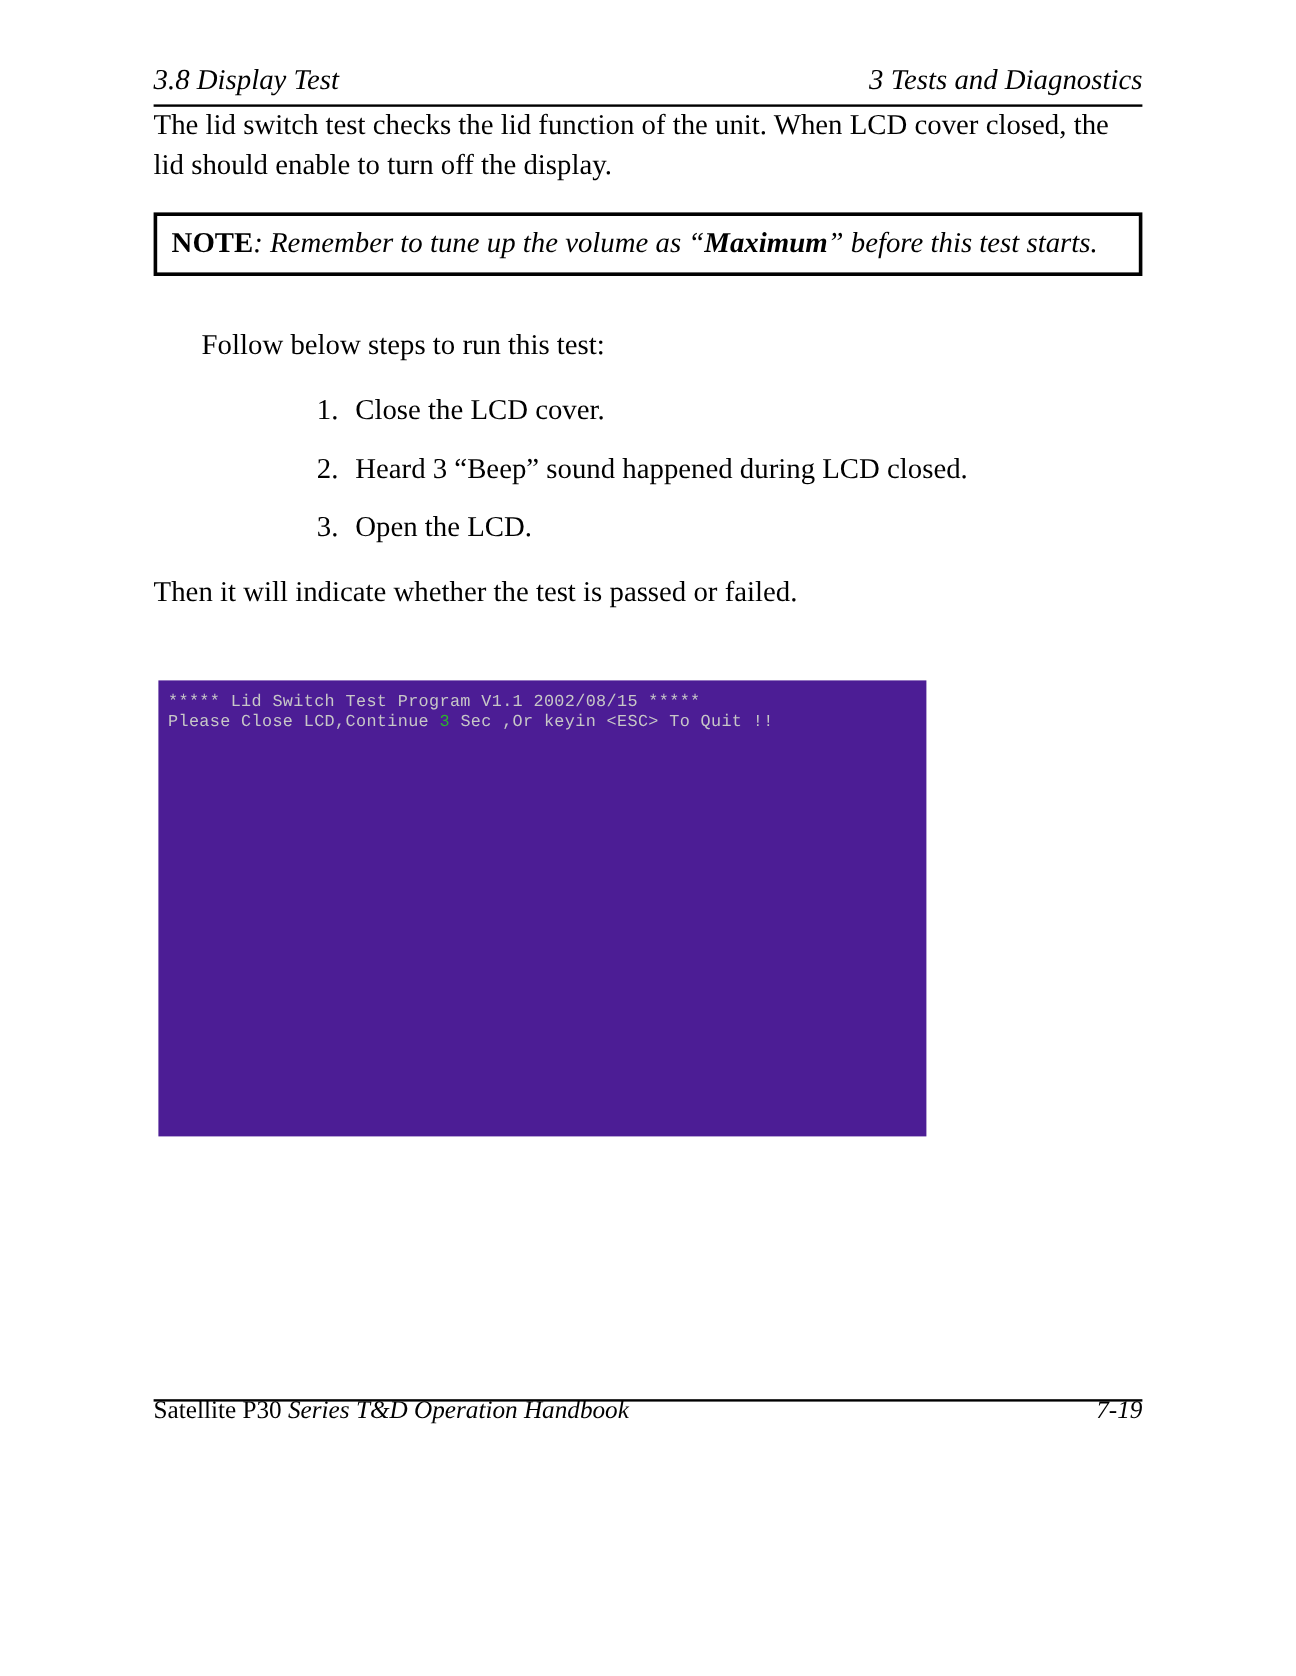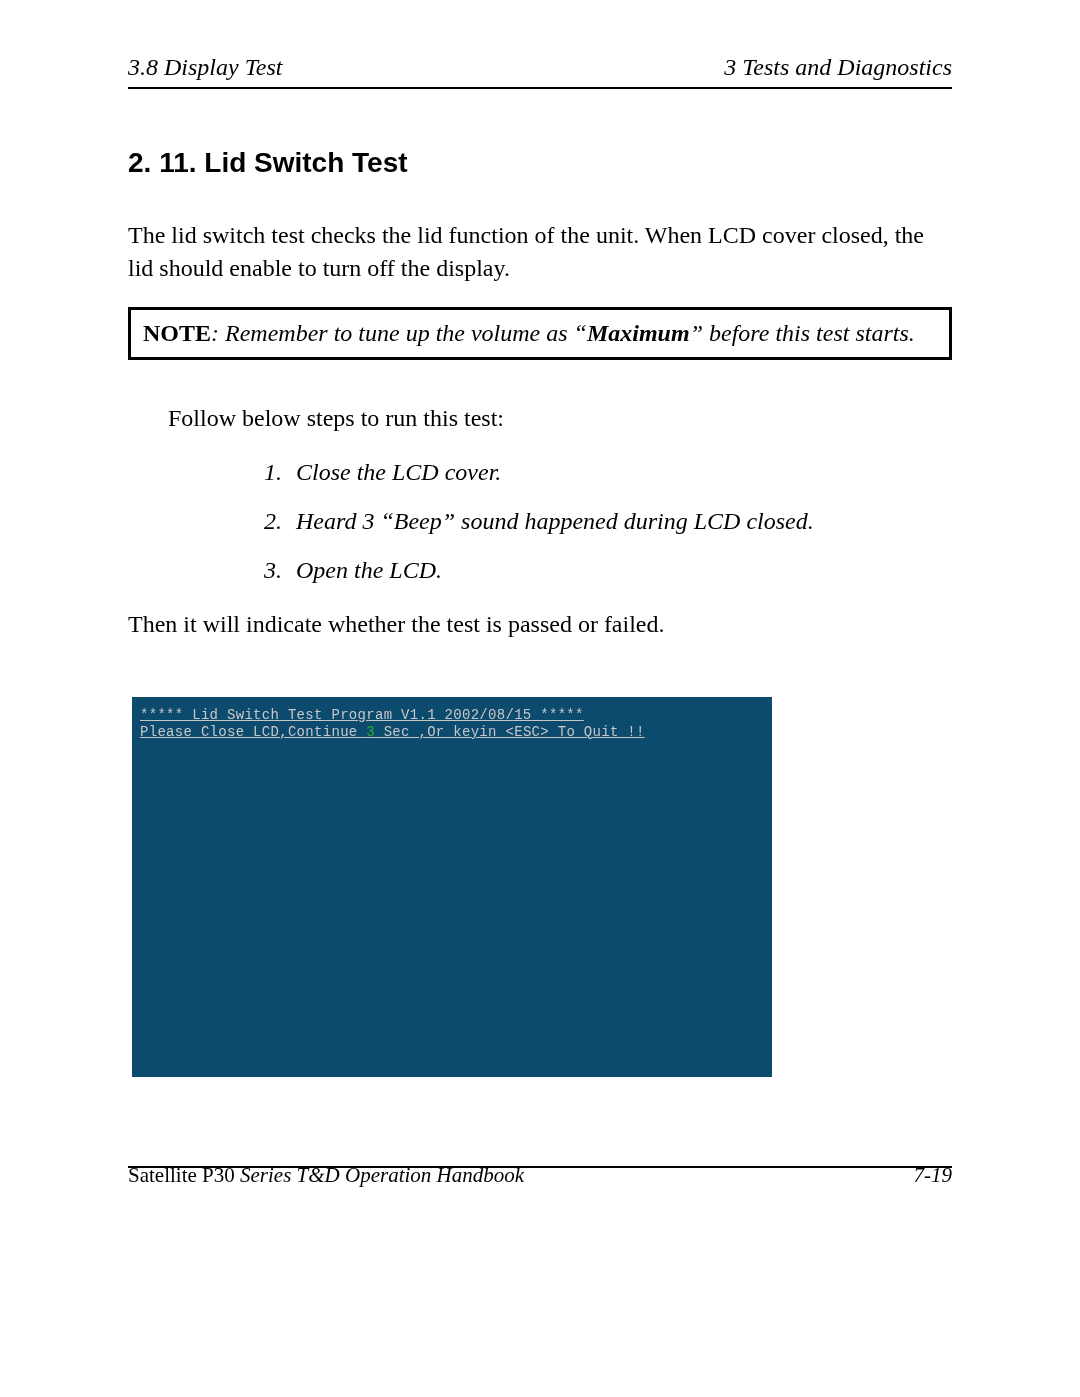--- a/index.html
+++ b/index.html
@@ -43,34 +43,33 @@
   }
   .note-box .lbl { font-weight: bold; }
   .note-box .txt { font-style: italic; }
   .note-box .max { font-style: italic; font-weight: bold; }
   .follow { margin-top: 42px; margin-left: 40px; }
   ol.steps {
     margin: 24px 0 24px 0;
     padding-left: 160px;
     font-size: 24px;
   }
-  ol.steps li { margin: 16px 0 22px 0; padding-left: 8px; font-style: italic; }
+  ol.steps li { margin: 16px 0 22px 0; padding-left: 8px; }
   .console {
     width: 640px;
     height: 380px;
-    background: #0c4a6e;
+    background: #4c1d95;
     color: #c7c7c7;
     font-family: "Courier New", monospace;
     font-size: 14px;
     line-height: 1.15;
     padding: 10px 8px;
     margin: 56px 0 0 4px;
     box-sizing: border-box;
     letter-spacing: 0.3px;
-    text-decoration: underline;
   }
   .console .g { color: #2db12d; }
   .footer-rule {
     position: absolute;
     left: 128px; right: 128px;
     bottom: 74px;
     border-top: 2.5px solid #000;
   }
   .footer-row {
     position: absolute;
@@ -88,21 +87,20 @@
 </head>
 <body>
 
 <div class="page">
 
   <div class="head-row">
     <span>3.8  Display Test</span>
     <span>3  Tests and Diagnostics</span>
   </div>
 
-  <div class="section-title">2. 11. Lid Switch Test</div>
 
   <p class="body-text">The lid switch test checks the lid function of the unit. When LCD cover closed, the lid should enable to turn off the display.</p>
 
   <div class="note-box">
     <span class="lbl">NOTE</span><span class="txt">:   </span><span class="txt">Remember to tune up the volume as “</span><span class="max">Maximum</span><span class="txt">” before this test starts.</span>
   </div>
 
   <p class="body-text follow">Follow below steps to run this test:</p>
 
   <ol class="steps">

